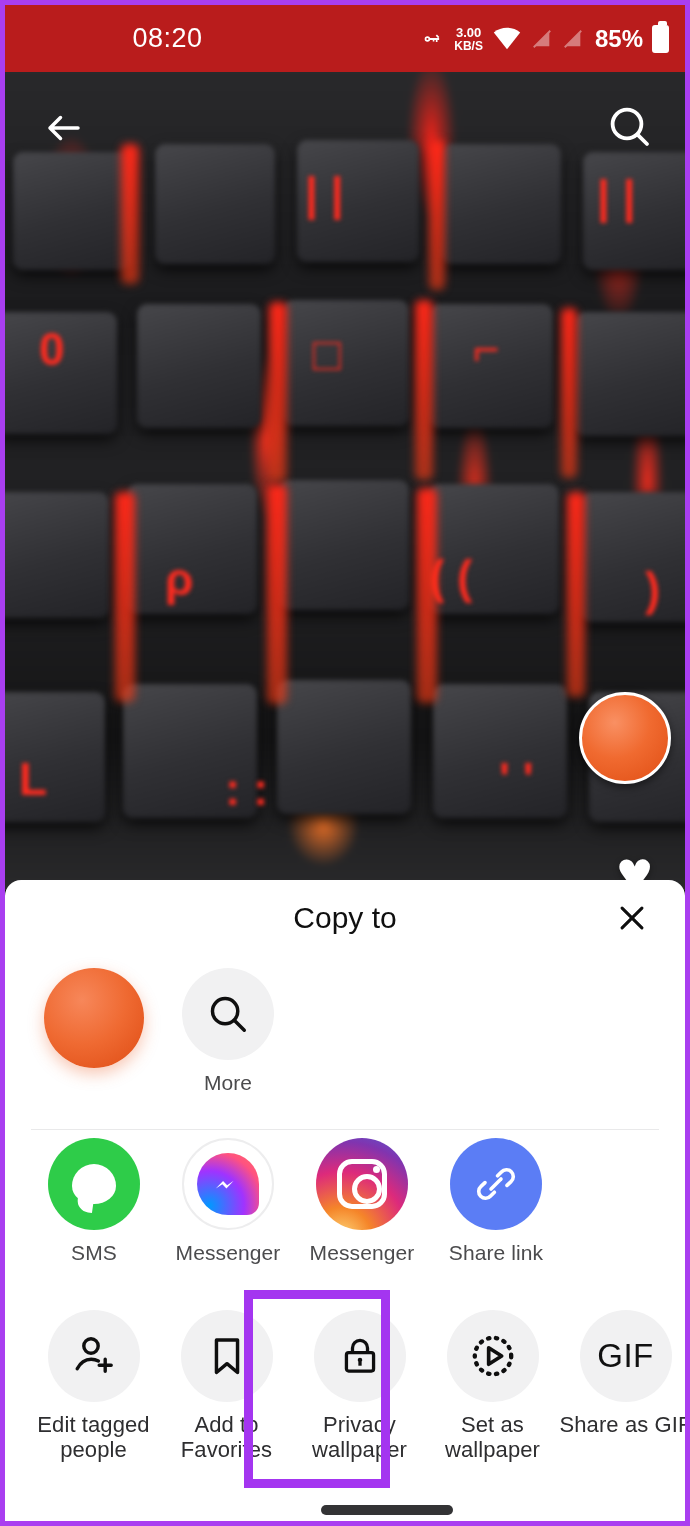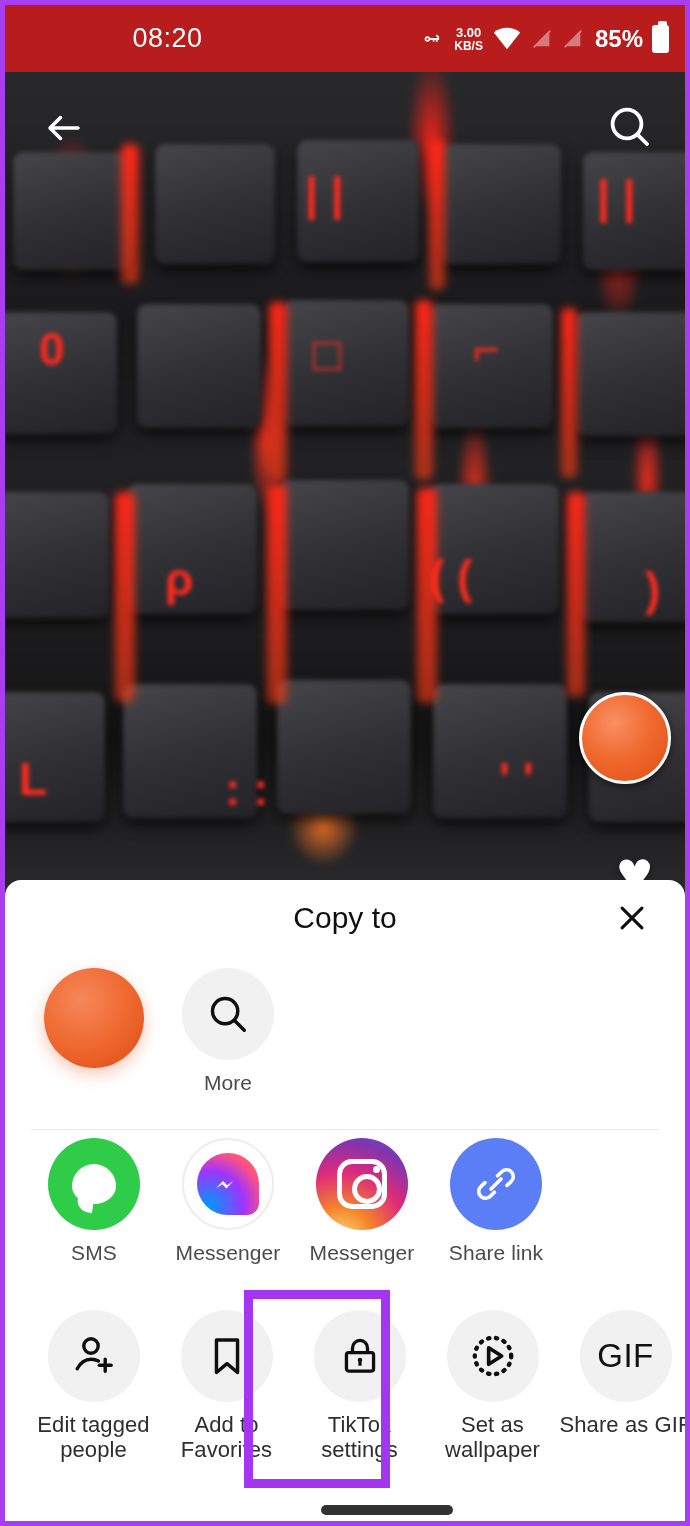--- a/index.html
+++ b/index.html
@@ -424,21 +424,21 @@
 
       <div class="cell">
         <div class="ic ic-grey">
           <svg width="44" height="44" viewBox="0 0 24 24" fill="none" stroke="#0f0f0f" stroke-width="1.8" stroke-linejoin="round">
             <rect x="4.6" y="10.2" width="14.8" height="10" rx="1.2"></rect>
             <path d="M7.9 10.2V7.6a4.1 4.1 0 0 1 8.2 0v2.6"></path>
             <circle cx="12" cy="14.2" r="1.25" fill="#0f0f0f" stroke="none"></circle>
             <path d="M12 15.2v2.1"></path>
           </svg>
         </div>
-        <div class="cap">TikTok settings</div>
+        <div class="cap">Privacy wallpaper</div>
       </div>
 
       <div class="cell">
         <div class="ic ic-grey">
           <svg width="52" height="52" viewBox="0 0 24 24" fill="none">
             <circle cx="12" cy="12" r="8.4" stroke="#0f0f0f" stroke-width="2" stroke-linecap="round" stroke-dasharray="0.6 3.1"></circle>
             <path d="M10 8.2l6 3.8-6 3.8z" fill="none" stroke="#0f0f0f" stroke-width="1.7" stroke-linejoin="round"></path>
           </svg>
         </div>
         <div class="cap">Set as wallpaper</div>

